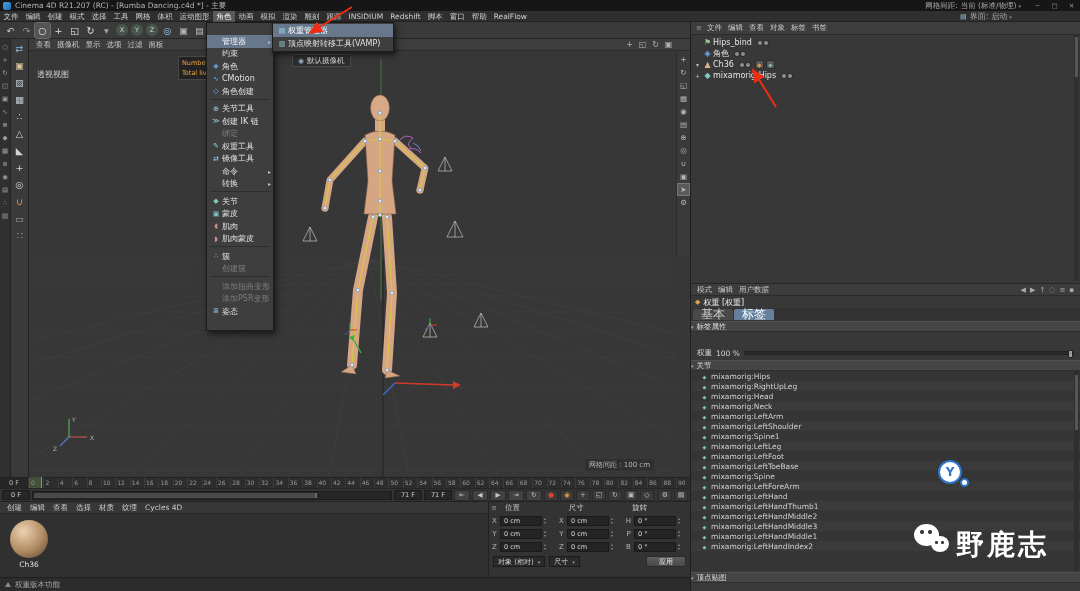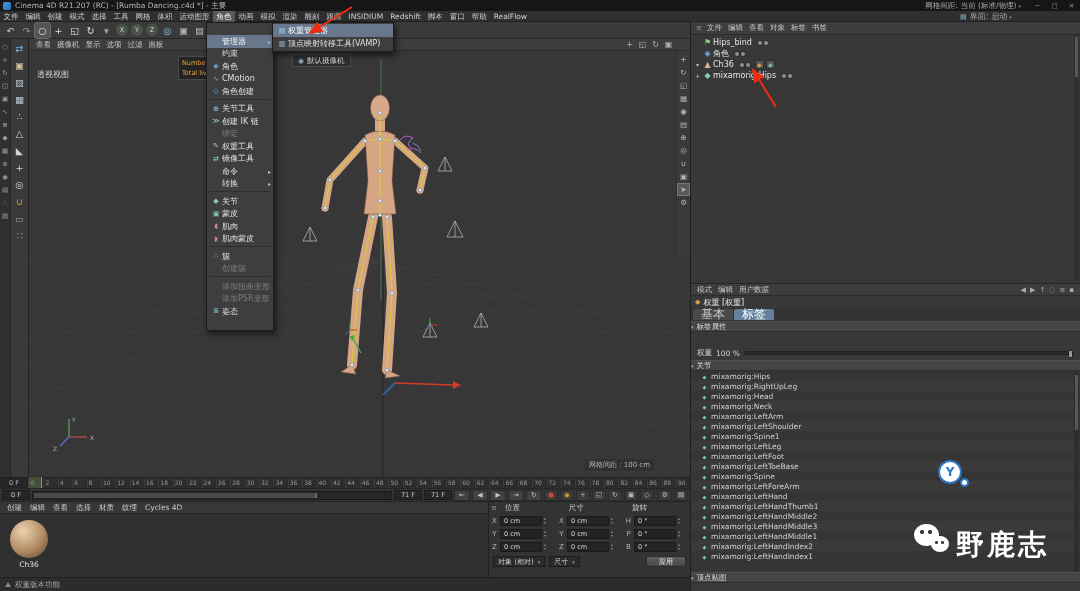--- a/index.html
+++ b/index.html
@@ -726,24 +726,20 @@
       <div class="jrow">
         <span class="jic"></span>
         <span>mixamorig:LeftHandMiddle1</span>
       </div>
 
       <div class="jrow">
         <span class="jic"></span>
         <span>mixamorig:LeftHandIndex2</span>
       </div>
 
-      <div class="jrow">
-        <span class="jic"></span>
-        <span>mixamorig:LeftHandIndex1</span>
-      </div>
     </div>
   <div id="joints-scroll">
       <i></i>
     </div>
   <div class="sec" id="sec-vmap">顶点贴图</div>
   <div id="am-rest"></div>
 </div>
 
 <div id="ruler" class="abs">
   <div id="ruler-corner">0 F</div>

